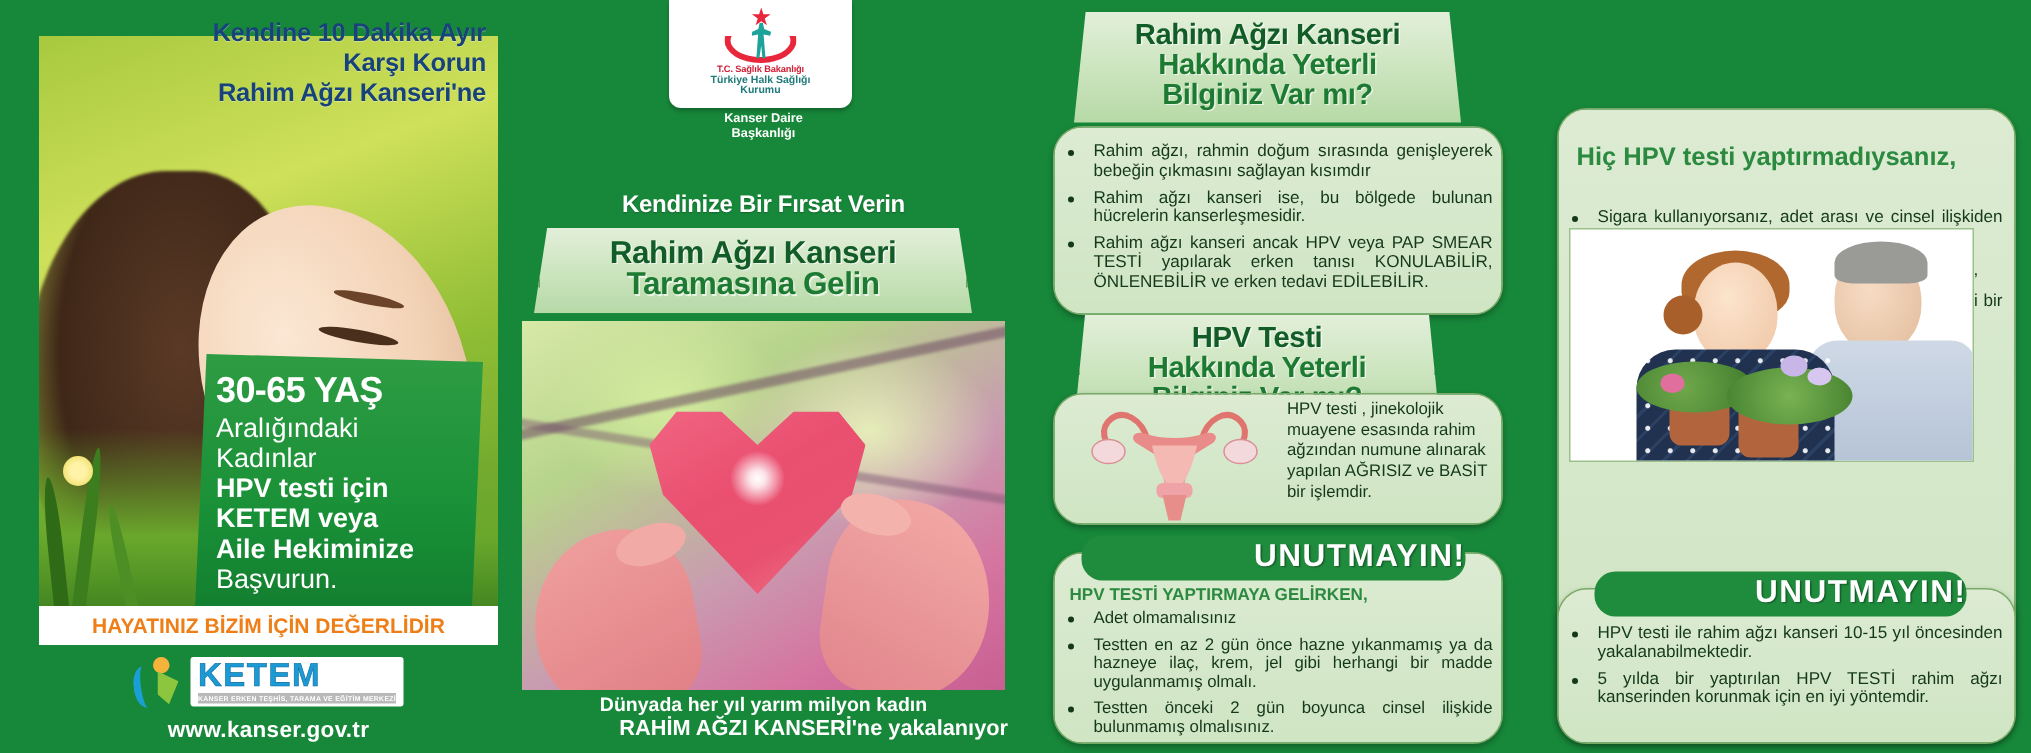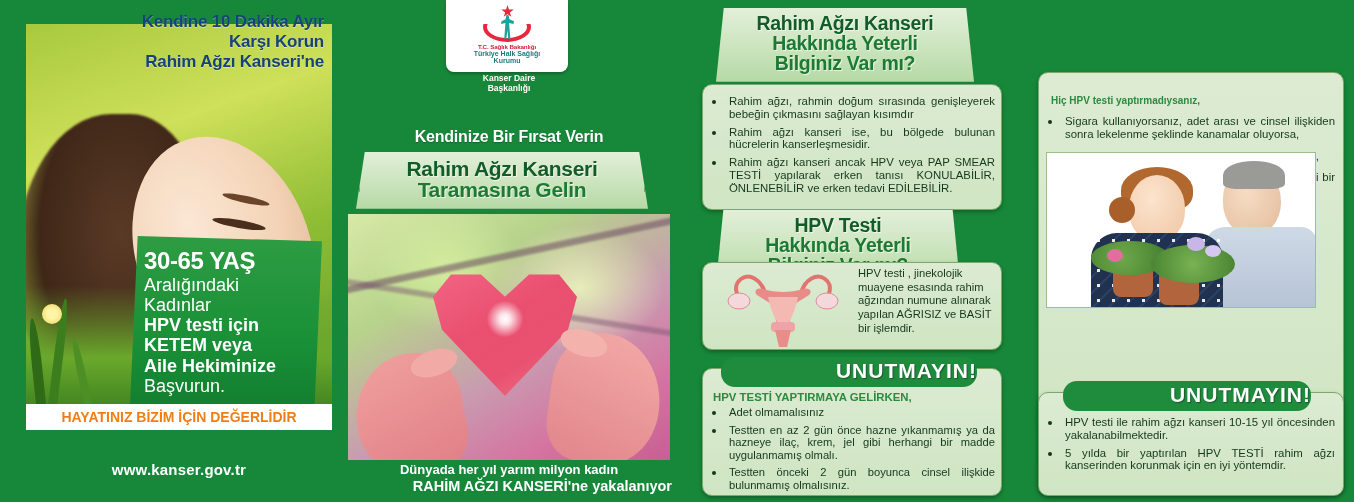--- a/index.html
+++ b/index.html
@@ -36,21 +36,21 @@
     position:absolute;top:0;width:26px;height:40px;
   }
   .fold-l{left:-22px;background:linear-gradient(135deg,#9fc38e,#6ba05a);
     clip-path:polygon(100% 0,100% 100%,0 62%);}
   .fold-r{right:-22px;background:linear-gradient(225deg,#9fc38e,#6ba05a);
     clip-path:polygon(0 0,0 100%,100% 62%);}
 
   .card{
     background:linear-gradient(180deg,#dcebd2 0%,#cfe5c3 100%);
     border:1px solid #7aa968;
-    border-radius:10px;
+    border-radius:20px;
     box-shadow:0 2px 4px rgba(0,0,0,.3);
     color:#14381a;
   }
   ul.bl{margin:0;padding:0;list-style:none;}
   ul.bl li{
     position:relative;
     padding-left:26px;
     margin-bottom:5px;
     text-align:justify;
     color:#14381a;
@@ -250,21 +250,21 @@
   #c3-card3 .pill{margin:-12px 18px 4px;font-size:21px;}
   #c3-card3 .intro{font-size:11.4px;font-weight:bold;color:#2b8a3f;padding-left:10px;margin-bottom:3px;}
   #c3-card3 ul.bl li{font-size:11.2px;}
 
   
   #col4{position:absolute;left:1028px;top:0;width:326px;height:502px;}
   #c4-banner{position:absolute;left:34px;top:10px;width:250px;}
   #c4-banner .btxt .l1{font-size:25px;letter-spacing:.5px;color:#0f5c2a;}
   #c4-banner .btxt .l2{font-size:16px;letter-spacing:1.2px;color:#2f9a44;}
   #c4-card{position:absolute;left:10px;top:72px;width:306px;height:422px;padding:22px 8px 8px 0;}
-  #c4-card .intro{font-size:10px;font-weight:bold;color:#2b8a3f;padding-left:12px;margin-bottom:9px;}
+  #c4-card .intro{font-size:17px;font-weight:bold;color:#2b8a3f;padding-left:12px;margin-bottom:24px;}
   #c4-card ul.bl li{font-size:11.4px;margin-bottom:9px;}
   #c4-photo{
     position:absolute;left:18px;top:152px;width:270px;height:156px;
     background:#ffffff;border:1px solid #9cc08c;overflow:hidden;
   }
   #c4-photo .womanHead{position:absolute;left:82px;top:22px;width:56px;height:66px;background:radial-gradient(ellipse at 40% 35%,#fce4cd,#efc5a4);border-radius:50% 50% 45% 45%;}
   #c4-photo .womanHair{position:absolute;left:74px;top:14px;width:72px;height:46px;background:#b1682f;border-radius:50% 50% 40% 40%;}
   #c4-photo .womanBun{position:absolute;left:62px;top:44px;width:26px;height:26px;border-radius:50%;background:#a85f2a;}
   #c4-photo .womanBody{position:absolute;left:44px;top:80px;width:132px;height:78px;background:repeating-linear-gradient(135deg,#20324f 0 9px,#2b4164 9px 11px);border-radius:26px 26px 0 0;}
   #c4-photo .dots{position:absolute;left:44px;top:80px;width:132px;height:78px;
@@ -318,20 +318,31 @@
       <span>Kadınlar</span><br>
       <span class="bb">HPV testi için</span><br>
       <span class="bb">KETEM veya</span><br>
       <span class="bb">Aile Hekiminize</span><br>
       <span>Başvurun.</span>
     </div>
 
     <div id="c1-strip">HAYATINIZ BİZİM İÇİN DEĞERLİDİR</div>
 
     <div id="c1-logobox">
+      <div id="ketem-wrap">
+        <div id="ketem-mark">
+          <div class="dot"></div>
+            <div class="swoosh"></div>
+            <div class="leg"></div>
+        </div>
+        <div id="ketem-text">
+          <div class="kw">KETEM</div>
+          <div class="ksub">KANSER ERKEN TEŞHİS, TARAMA VE EĞİTİM MERKEZİ</div>
+        </div>
+      </div>
       <div id="ketem-url">www.kanser.gov.tr</div>
     </div>
   </div>
 
   <div id="col2">
 
     <div id="moh-card">
       <div id="moh-emblem">
         <div class="crescent"></div>
           <div class="star"></div>

